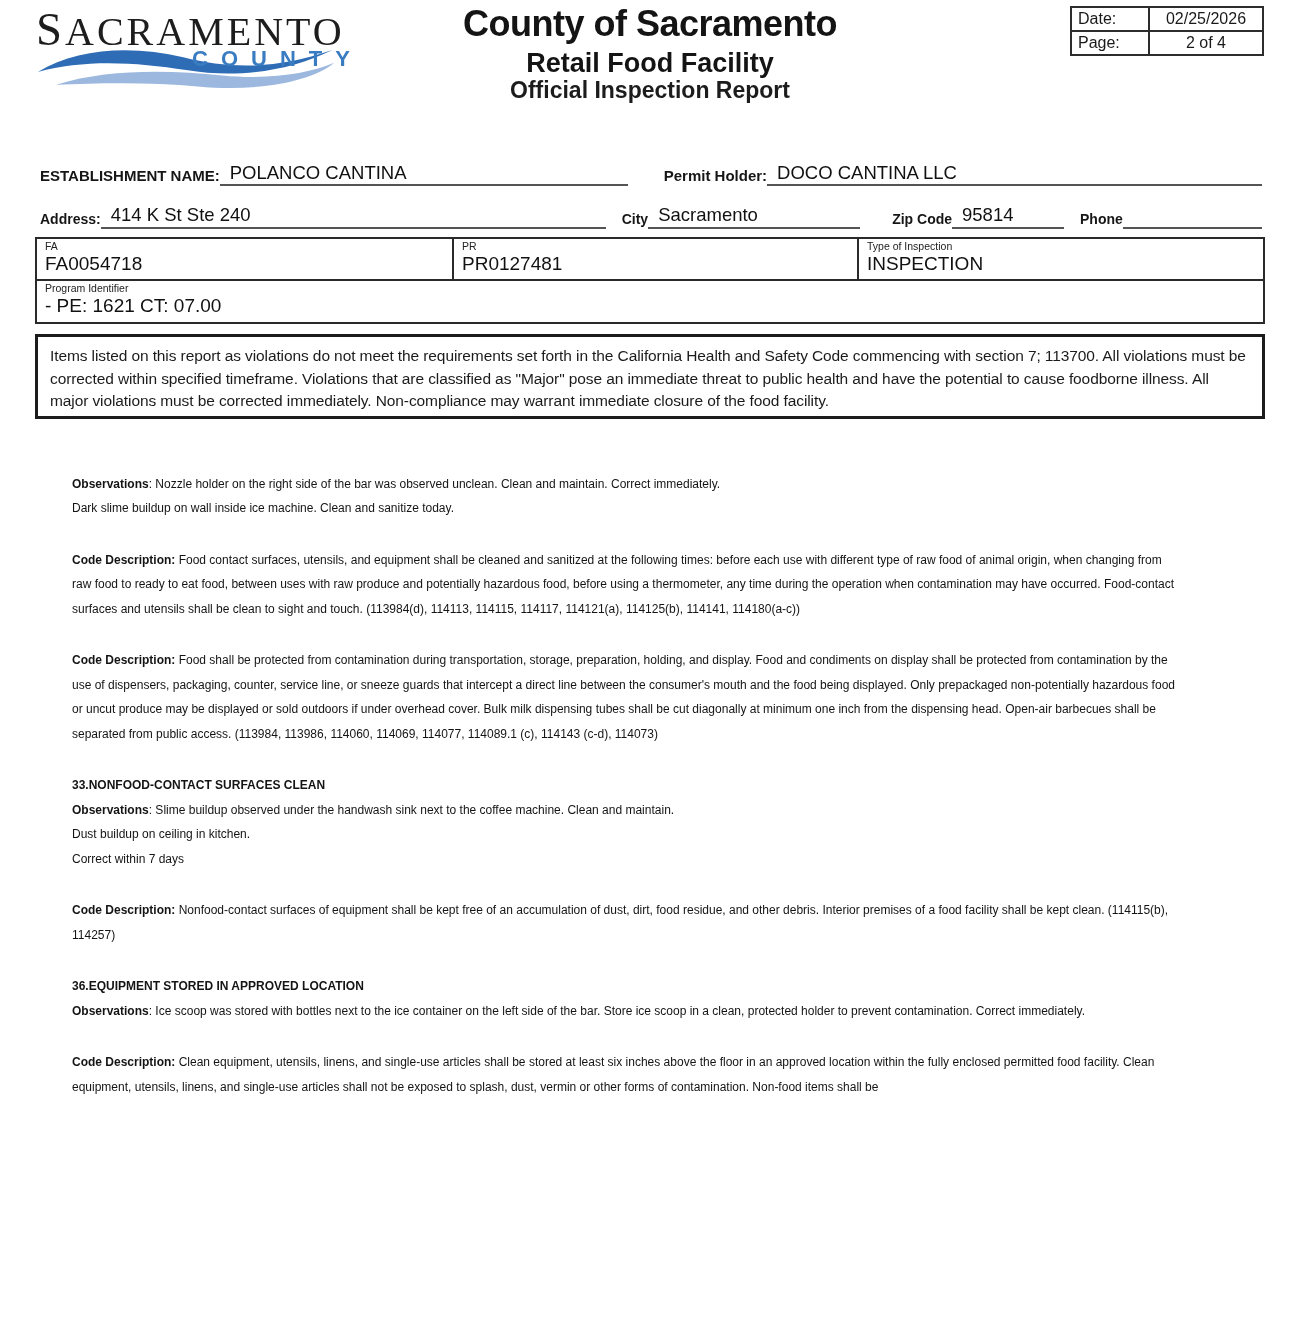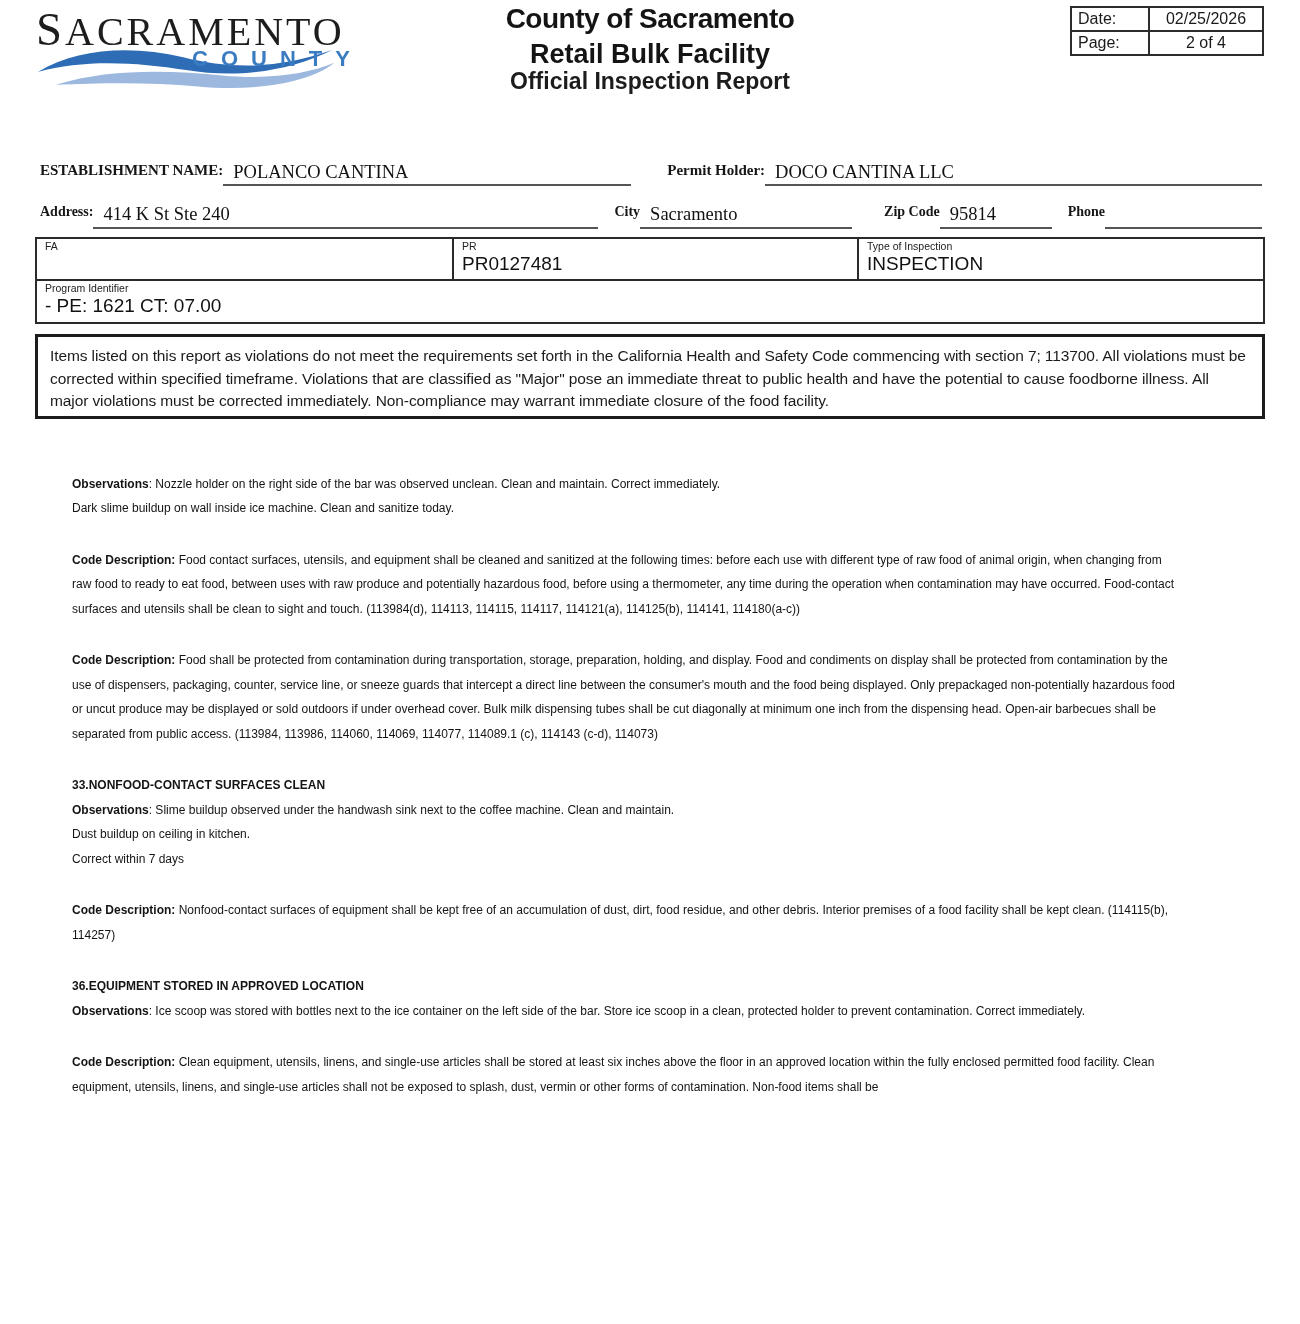--- a/index.html
+++ b/index.html
@@ -17,32 +17,32 @@
     font-family:"Liberation Serif", serif; font-size:40px; letter-spacing:3px;
     color:#1d1d1d; line-height:1; white-space:nowrap;
   }
   .logo-top::first-letter { font-size:117%; }
   .logo-wave { position:absolute; left:0; top:36px; width:300px; height:58px; }
   .logo-bottom {
     position:absolute; left:156px; top:40px;
     font-size:22px; font-weight:bold; letter-spacing:13px; color:#3a7cc1; white-space:nowrap;
   }
   .titles { position:absolute; left:50%; top:4px; transform:translateX(-50%); text-align:center; width:560px; }
-  .title1 { font-size:28px; font-weight:bold; color:#141414; letter-spacing:-0.5px; line-height:1.1; }
+  .title1 { font-size:36px; font-weight:bold; color:#141414; letter-spacing:-0.5px; line-height:1.1; }
   .title2 { font-size:27px; font-weight:bold; color:#141414; line-height:1.05; margin-top:5px; }
   .title3 { font-size:23px; font-weight:bold; color:#1c1c1c; line-height:1.05; margin-top:1px; }
   .meta-table { position:absolute; right:36px; top:6px; border:2px solid #2c2c2c; border-collapse:collapse; }
   .meta-table td {
     border:2px solid #2c2c2c; font-size:16px; height:24px; padding:0 6px; color:#1a1a1a;
   }
   .meta-label { width:78px; text-align:left; }
   .meta-value { width:114px; text-align:center; }
 
   
-  .frow { display:flex; padding:0 38px 0 40px;font-family:Liberation Serif, serif; }
+  .frow { display:flex; align-items:flex-end; padding:0 38px 0 40px; }
   .frow-1 { margin-top:10px; }
   .frow-2 { margin-top:18px; }
   .f-label { font-size:15px; font-weight:600; white-space:nowrap; padding-bottom:2px; color:#161616; }
   .f-label-sm { font-size:14px; font-weight:600; white-space:nowrap; padding-bottom:2px; color:#161616; }
   .f-value {
     font-size:18.5px; color:#111; border-bottom:2px solid #555;
     padding:0 0 1px 10px; white-space:nowrap; line-height:1.15;
   }
   .est-value { width:408px; }
   .permit-label { margin-left:36px; }
@@ -89,21 +89,21 @@
       <div class="logo-top">SACRAMENTO</div>
       <svg class="logo-wave" viewBox="0 0 330 58" aria-hidden="true">
         <path d="M2,30 C45,4 105,0 162,14 C217,28 268,26 326,6 C282,28 225,38 165,28 C110,19 52,16 2,30 Z" fill="#2e6db6"></path>
         <path d="M22,44 C80,26 148,28 205,34 C255,39 300,32 328,20 C302,42 240,52 178,46 C128,41 72,42 22,44 Z" fill="#9cb8de"></path>
       </svg>
       <div class="logo-bottom">COUNTY</div>
     </div>
 
     <div class="titles">
       <div class="title1">County of Sacramento</div>
-      <div class="title2">Retail Bulk Facility</div>
+      <div class="title2">Retail Food Facility</div>
       <div class="title3">Official Inspection Report</div>
     </div>
 
     <table class="meta-table">
       <tbody>
           <tr>
         <td class="meta-label">Date:</td>
         <td class="meta-value">02/25/2026</td>
       </tr>
       <tr>
@@ -129,20 +129,21 @@
     <span class="f-label-sm zip-label">Zip Code</span>
     <span class="f-value zip-value">95814</span>
     <span class="f-label-sm phone-label">Phone</span>
     <span class="f-value phone-value"></span>
   </div>
 
   <div class="info-table">
     <div class="info-row">
       <div class="info-cell cell-fa">
         <div class="cell-label">FA</div>
+        <div class="cell-value">FA0054718</div>
       </div>
       <div class="info-cell cell-pr">
         <div class="cell-label">PR</div>
         <div class="cell-value">PR0127481</div>
       </div>
       <div class="info-cell cell-type">
         <div class="cell-label">Type of Inspection</div>
         <div class="cell-value">INSPECTION</div>
       </div>
     </div>

